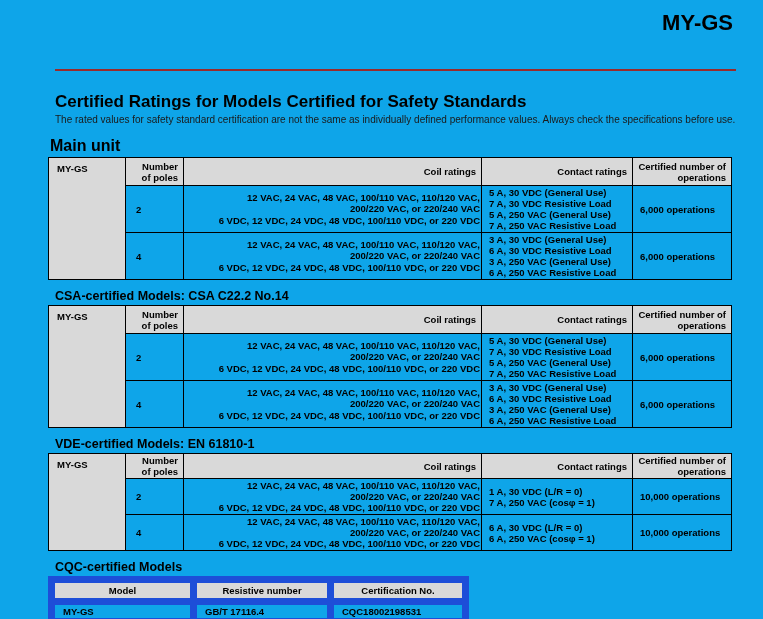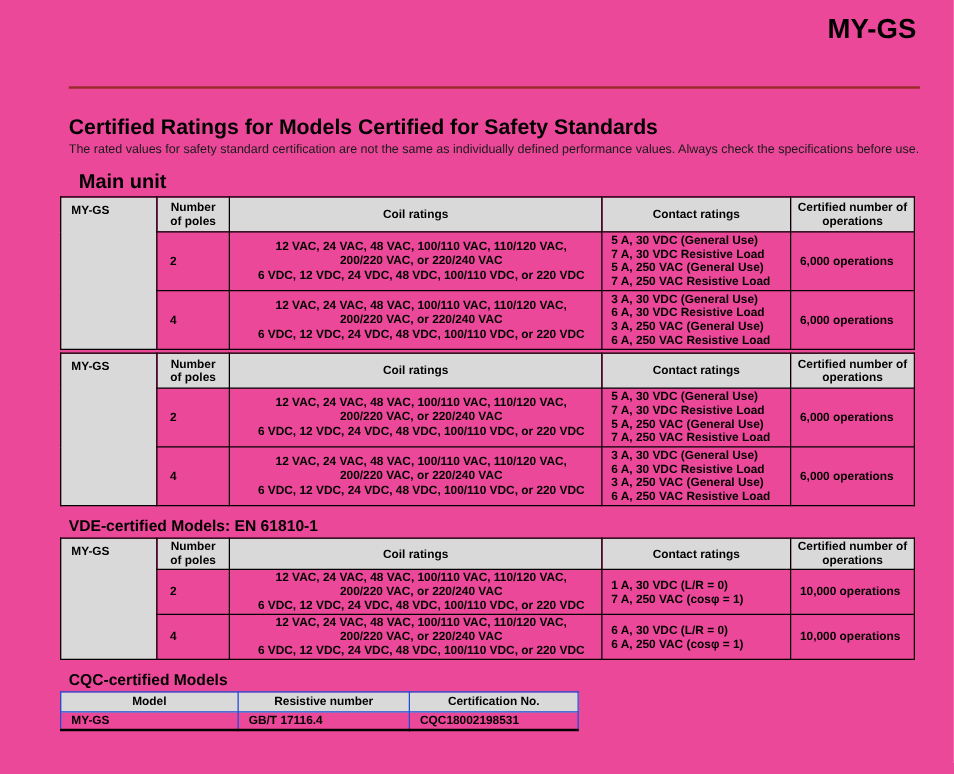--- a/index.html
+++ b/index.html
@@ -3,62 +3,62 @@
 <meta charset="utf-8">
 <style>
   * { box-sizing: border-box; }
   html, body { margin: 0; padding: 0; }
   body {
     width: 763px; height: 619px;
     background: #ffffff;
     font-family: "Liberation Sans", sans-serif;
     color: #000;
   }
-  .page { position: relative; width: 763px; height: 619px; overflow: hidden; background: #ec4899; }
+  .page { position: relative; width: 763px; height: 619px; overflow: hidden; background: #0ea5e9; }
 
   .brand {
     position: absolute; top: 10px; right: 30px;
     font-size: 22px; font-weight: bold; letter-spacing: 0px;
   }
   .rule {
     position: absolute; top: 69px; left: 55px; width: 681px; height: 2px;
     background: #9a2b2b;
   }
   .content { position: absolute; top: 74px; left: 48px; width: 690px; }
 
   h1.doc-title { font-size: 17px; line-height: 20px; margin: 18px 0 1px 7px; font-weight: bold; }
   .doc-note { font-size: 10px; line-height: 13px; margin: 0 0 0 7px; color: #1a1a1a; }
-  h2.main-unit { font-size: 16px; line-height: 18px; margin: 11px 0 0 15px; font-weight: bold; }
+  h2.main-unit { font-size: 16px; line-height: 18px; margin: 11px 0 0 2px; font-weight: bold; }
   h3.table-heading { font-size: 12.5px; line-height: 14px; margin: 9px 0 0 7px; font-weight: bold; }
   h3.first { margin-top: 2px; }
 
   table { border-collapse: collapse; table-layout: fixed; margin-top: 2px; }
   .ratings-table { width: 683px; font-size: 9.5px; font-weight: bold; }
   .ratings-table th, .ratings-table td { border: 1px solid #000; overflow: hidden; }
   .ratings-table th {
-    background: #d9d9d9; text-align: center; vertical-align: middle;
+    background: #d9d9d9; text-align: right; vertical-align: middle;
     padding: 1px 5px; line-height: 11px; font-weight: bold;
   }
   .model-cell {
     background: #d9d9d9; vertical-align: top; text-align: left;
     padding: 5px 0 0 8px;
   }
   .poles-cell { text-align: left; vertical-align: middle; padding-left: 10px; }
-  .coil-cell { text-align: center; vertical-align: middle; padding-left: 10px; line-height: 11.5px; }
+  .coil-cell { text-align: right; vertical-align: middle; padding-left: 10px; line-height: 11.5px; }
   .contact-cell { text-align: left; vertical-align: middle; padding-left: 7px; line-height: 11px; }
   .ops-cell { text-align: left; vertical-align: middle; padding-left: 7px; }
 
   .t-std tr.head-row { height: 28px; }
   .t-std tr.data-row { height: 46px; }
   .t-vde tr.head-row { height: 23px; }
   .t-vde tr.data-row { height: 35px; }
   .t-vde .coil-cell { line-height: 11px; }
 
   .cqc-table { width: 414px; font-size: 9.5px; font-weight: bold; }
-  .cqc-table th, .cqc-table td { border: 1px solid #1d4ed8; }
+  .cqc-table th, .cqc-table td { border: 7px solid #1d4ed8; }
   .cqc-table th { background: #d9d9d9; text-align: center; padding: 2px 4px; height: 16px; }
   .cqc-table td { text-align: left; padding: 1px 0 1px 8px; height: 14px; }
   .cqc-table { border-bottom: 2px solid #000; }
 </style>
 </head>
 <body>
 
 <div class="page">
 
   <div class="brand">MY-GS</div>
@@ -113,20 +113,21 @@
           <div>3 A, 30 VDC (General Use)</div>
           <div>6 A, 30 VDC Resistive Load</div>
           <div>3 A, 250 VAC (General Use)</div>
           <div>6 A, 250 VAC Resistive Load</div>
         </td>
         <td class="ops-cell">6,000 operations</td>
       </tr>
     </tbody>
       </table>
 
+    <h3 class="table-heading">CSA-certified Models: CSA C22.2 No.14</h3>
     <table class="ratings-table t-std">
       <colgroup>
           <col style="width:77px">
           <col style="width:58px">
           <col style="width:298px">
           <col style="width:151px">
           <col style="width:99px">
         </colgroup>
       <tbody>
           <tr class="head-row">

